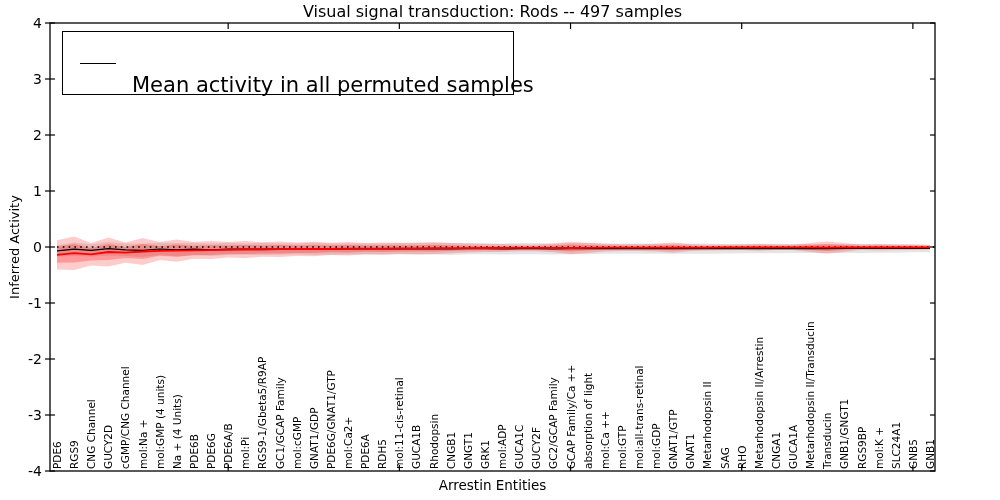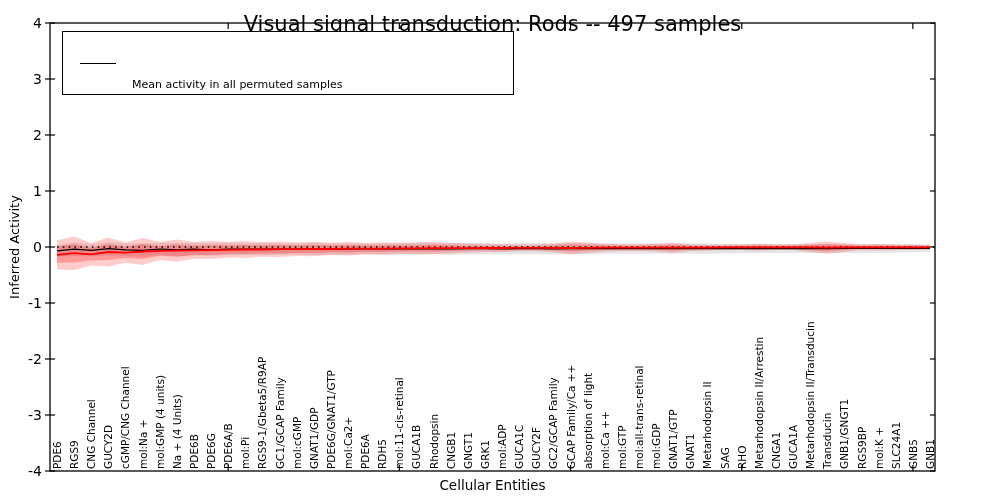--- a/index.html
+++ b/index.html
@@ -5,41 +5,41 @@
   html,body{margin:0;padding:0;background:#ffffff;}
   #figure{
     position:relative;
     width:1000px;height:500px;
     background:#ffffff;
     font-family:"DejaVu Sans","Liberation Sans",sans-serif;
     overflow:hidden;
   }
   #plot-svg{position:absolute;left:0;top:0;}
   .chart-title{
-    position:absolute;left:50px;top:12px;width:885px;
-    text-align:center;font-size:21px;color:#000;white-space:nowrap;
+    position:absolute;left:50px;top:2px;width:885px;
+    text-align:center;font-size:16px;color:#000;white-space:nowrap;
   }
   .ylabel{
     position:absolute;left:14px;top:247px;
     transform:translate(-50%,-50%) rotate(-90deg);
     font-size:13px;color:#000;white-space:nowrap;
   }
   .xlabel{
     position:absolute;left:50px;top:477px;width:885px;
     text-align:center;font-size:13.5px;color:#000;
   }
   .legend{
     position:absolute;left:62px;top:31px;width:452px;height:64px;
     background:#ffffff;border:1.6px solid #000;
     display:flex;flex-direction:column;justify-content:space-evenly;
     box-sizing:border-box;padding:2px 0;
   }
   .legend-row{display:flex;align-items:center;height:28px;}
   .legend-line{display:inline-block;width:36px;height:0;border-top:1.6px solid #000;margin-left:17px;flex:0 0 auto;}
-  .legend-label{margin-left:16px;font-size:11px;color:#000;white-space:nowrap;margin-top:43px;}
+  .legend-label{margin-left:16px;font-size:21px;color:#000;white-space:nowrap;margin-top:43px;}
   svg text{fill:#000000;}
   .ytick-label{font-size:14px;}
   .xtick-label{font-size:10.5px;}
 </style>
 </head>
 <body>
 
 <div id="figure">
   <svg id="plot-svg" width="1000" height="500" viewBox="0 0 1000 500">
       <polygon points="57.0,245.3 74.1,242.5 91.2,244.2 108.4,242.0 125.5,243.6 142.6,243.6 159.7,242.8 176.8,243.1 193.9,243.1 211.1,243.6 228.2,242.8 245.3,243.6 262.4,242.8 279.5,243.6 296.6,243.4 313.8,242.8 330.9,243.6 348.0,243.4 365.1,243.4 382.2,243.4 399.4,243.1 416.5,242.8 433.6,243.1 450.7,242.8 467.8,243.1 484.9,243.1 502.1,243.4 519.2,243.1 536.3,243.1 553.4,243.4 570.5,243.1 587.6,243.1 604.8,243.6 621.9,243.6 639.0,243.6 656.1,243.6 673.2,243.6 690.4,243.6 707.5,243.6 724.6,243.9 741.7,243.8 758.8,243.8 775.9,243.8 793.1,244.1 810.2,244.1 827.3,244.1 844.4,244.0 861.5,244.0 878.6,244.3 895.8,244.3 912.9,244.5 930.0,244.5 930.0,252.3 912.9,252.3 895.8,252.7 878.6,252.7 861.5,252.9 844.4,252.9 827.3,253.0 810.2,253.0 793.1,253.0 775.9,253.3 758.8,253.3 741.7,253.3 724.6,253.4 707.5,253.7 690.4,253.7 673.2,253.7 656.1,253.7 639.0,253.7 621.9,253.7 604.8,253.7 587.6,254.3 570.5,254.3 553.4,254.6 536.3,254.3 519.2,254.3 502.1,254.6 484.9,254.3 467.8,254.3 450.7,255.1 433.6,254.3 416.5,255.1 399.4,254.3 382.2,254.6 365.1,254.6 348.0,254.6 330.9,254.8 313.8,255.1 296.6,254.6 279.5,254.8 262.4,255.1 245.3,254.8 228.2,255.1 211.1,256.0 193.9,255.4 176.8,256.5 159.7,255.1 142.6,257.1 125.5,256.0 108.4,255.4 91.2,256.5 74.1,256.0 57.0,256.5" fill="#000000" fill-opacity="0.1" stroke="none"></polygon>
@@ -135,21 +135,21 @@
       <text x="848.4117647058823" y="469" text-anchor="start" class="xtick-label" transform="rotate(-90 848.4117647058823 469)">GNB1/GNGT1</text>
       <text x="865.5294117647059" y="469" text-anchor="start" class="xtick-label" transform="rotate(-90 865.5294117647059 469)">RGS9BP</text>
       <text x="882.6470588235294" y="469" text-anchor="start" class="xtick-label" transform="rotate(-90 882.6470588235294 469)">mol:K +</text>
       <text x="899.7647058823529" y="469" text-anchor="start" class="xtick-label" transform="rotate(-90 899.7647058823529 469)">SLC24A1</text>
       <text x="916.8823529411765" y="469" text-anchor="start" class="xtick-label" transform="rotate(-90 916.8823529411765 469)">GNB5</text>
       <text x="934" y="469" text-anchor="start" class="xtick-label" transform="rotate(-90 934 469)">GNB1</text>
     </svg>
 
   <div class="chart-title">Visual signal transduction: Rods -- 497 samples</div>
   <div class="ylabel">Inferred Activity</div>
-  <div class="xlabel">Cellular Entities</div>
+  <div class="xlabel">Arrestin Entities</div>
 
   <div class="legend">
     <div class="legend-row">
       <span class="legend-line" id="legend-line-0" style="border-top-color: rgb(0, 0, 0);"></span>
       <span class="legend-label">Mean activity in all permuted samples</span>
     </div>
   </div>
 </div>
 
 </body></html>

